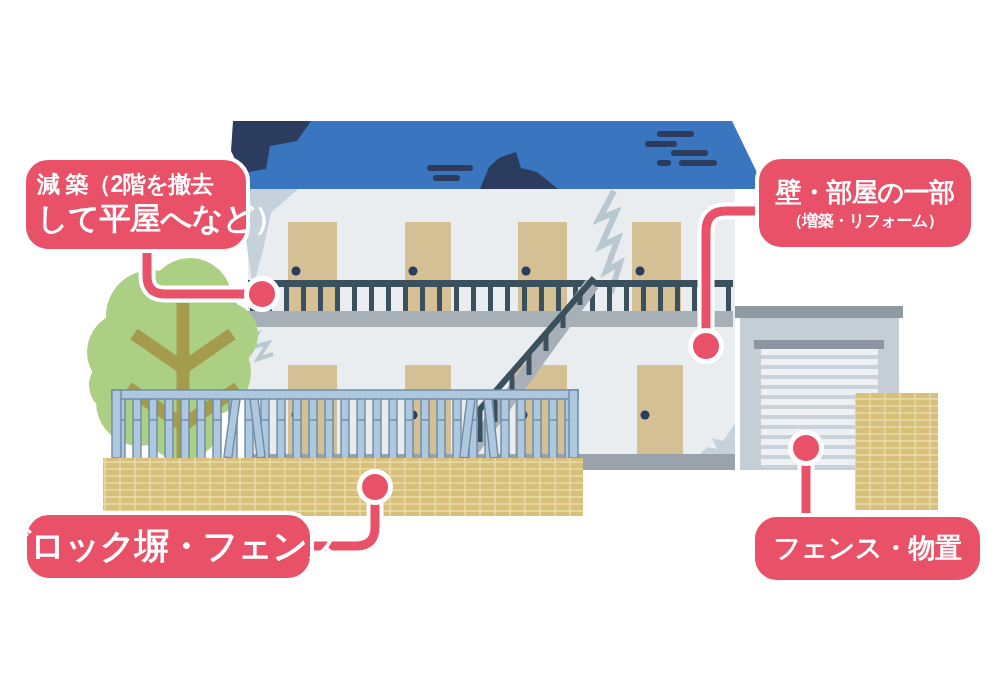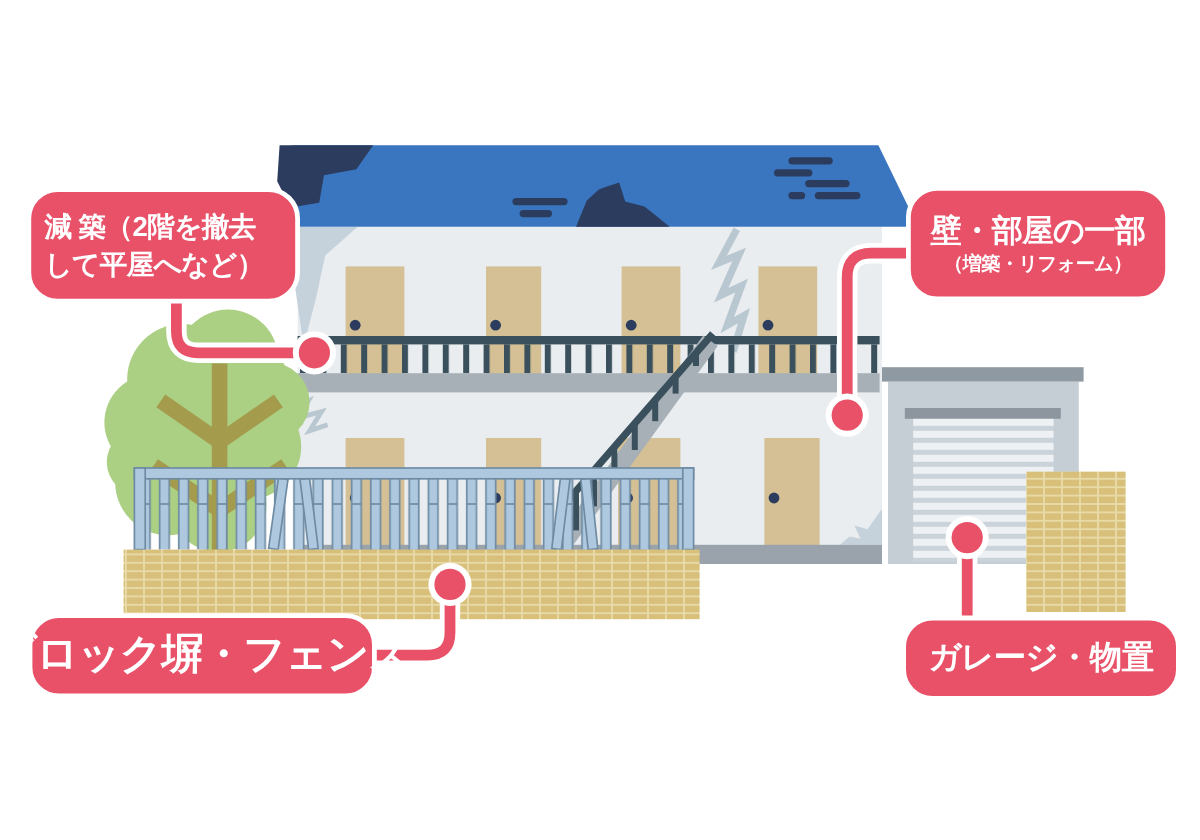--- a/index.html
+++ b/index.html
@@ -11,21 +11,21 @@
   .callout{
     position:absolute;box-sizing:border-box;z-index:5;
     background:#E85168;border:4px solid #ffffff;border-radius:26px;
     color:#ffffff;font-weight:bold;
     display:flex;flex-direction:column;justify-content:center;
     text-shadow:0 0 0 rgba(0,0,0,0);
   }
   .callout .l{display:block;white-space:nowrap;line-height:1.32;}
   #callout-reduction{left:22px;top:156px;width:228px;height:97px;padding:8px 11px;align-items:flex-start;}
   #callout-reduction .l1{font-size:23px;letter-spacing:-0.5px;}
-  #callout-reduction .l2{font-size:23px;letter-spacing:-0.5px;}
+  #callout-reduction .l2{font-size:31px;letter-spacing:-0.5px;}
   #callout-wall-room{left:755px;top:155px;width:220px;height:96px;align-items:center;text-align:center;}
   #callout-wall-room .l1{font-size:26px;letter-spacing:-0.5px;}
   #callout-wall-room .l2{font-size:16px;letter-spacing:-0.5px;}
   #callout-block-fence{left:23px;top:511px;width:291px;height:71px;align-items:center;}
   #callout-block-fence .l1{font-size:35px;letter-spacing:-1px;}
   #callout-garage-shed{left:751px;top:513px;width:233px;height:71px;align-items:center;}
   #callout-garage-shed .l1{font-size:27px;letter-spacing:-0.5px;}
 </style>
 </head>
 <body>
@@ -195,16 +195,16 @@
     <span class="l l2">して平屋へなど）</span>
   </div>
   <div class="callout" id="callout-wall-room">
     <span class="l l1">壁・部屋の一部</span>
     <span class="l l2">（増築・リフォーム）</span>
   </div>
   <div class="callout" id="callout-block-fence">
     <span class="l l1">ブロック塀・フェンス</span>
   </div>
   <div class="callout" id="callout-garage-shed">
-    <span class="l l1">ガレージ・物置</span>
+    <span class="l l1">フェンス・物置</span>
   </div>
 
 </div>
 
 </body></html>

